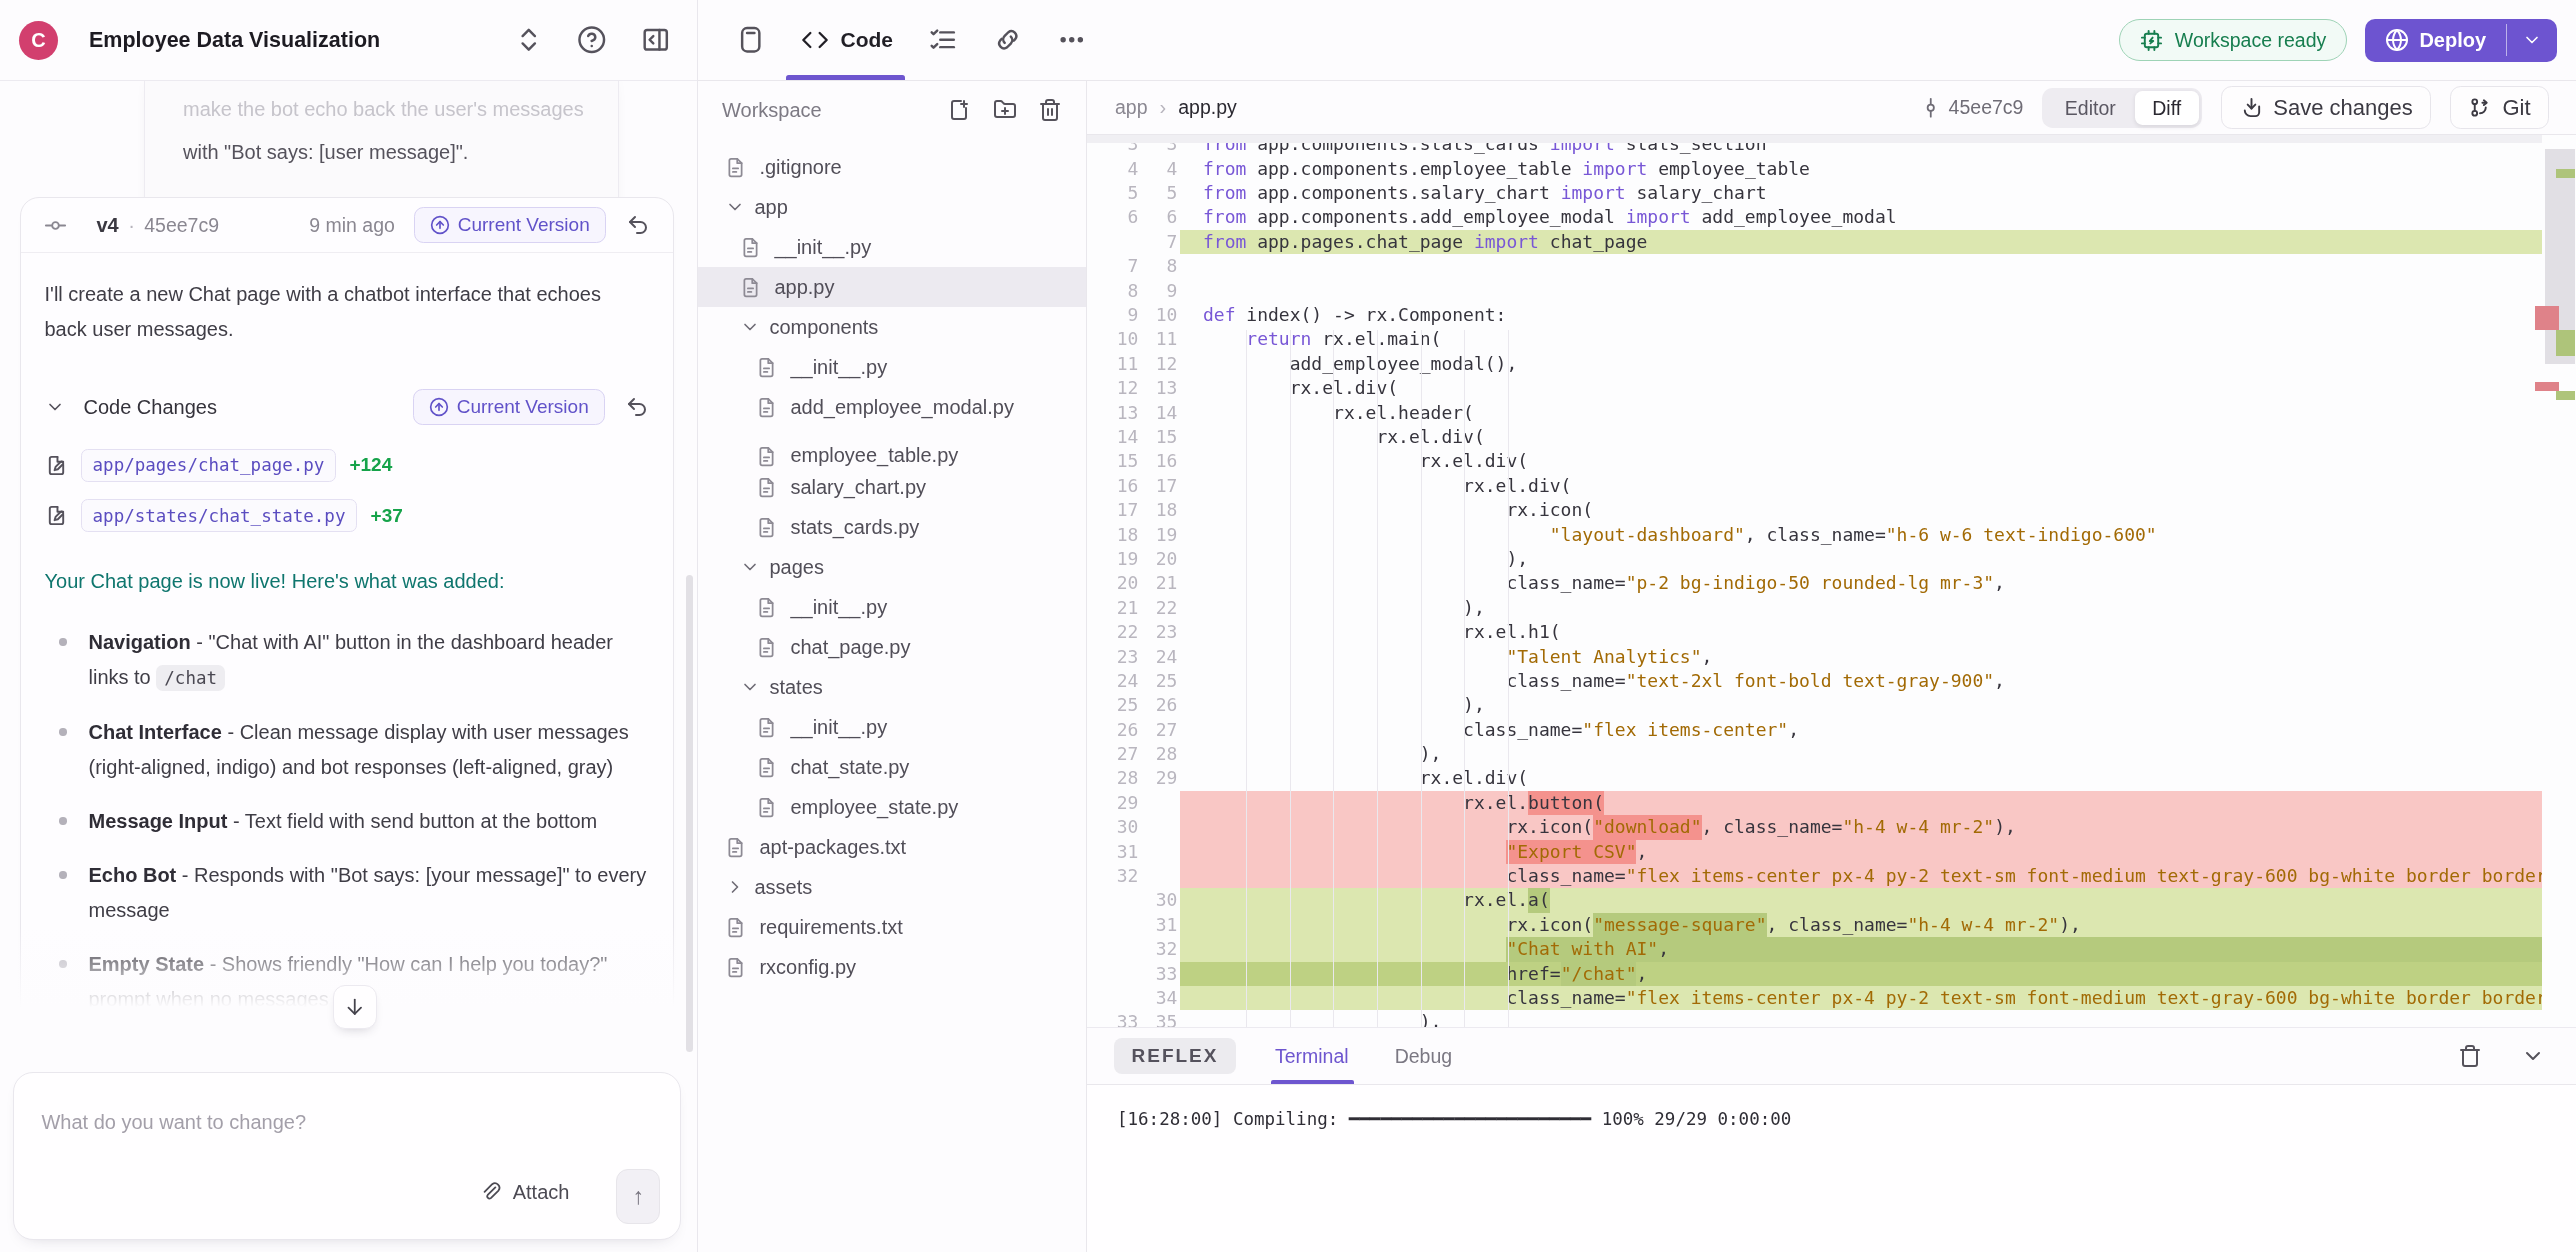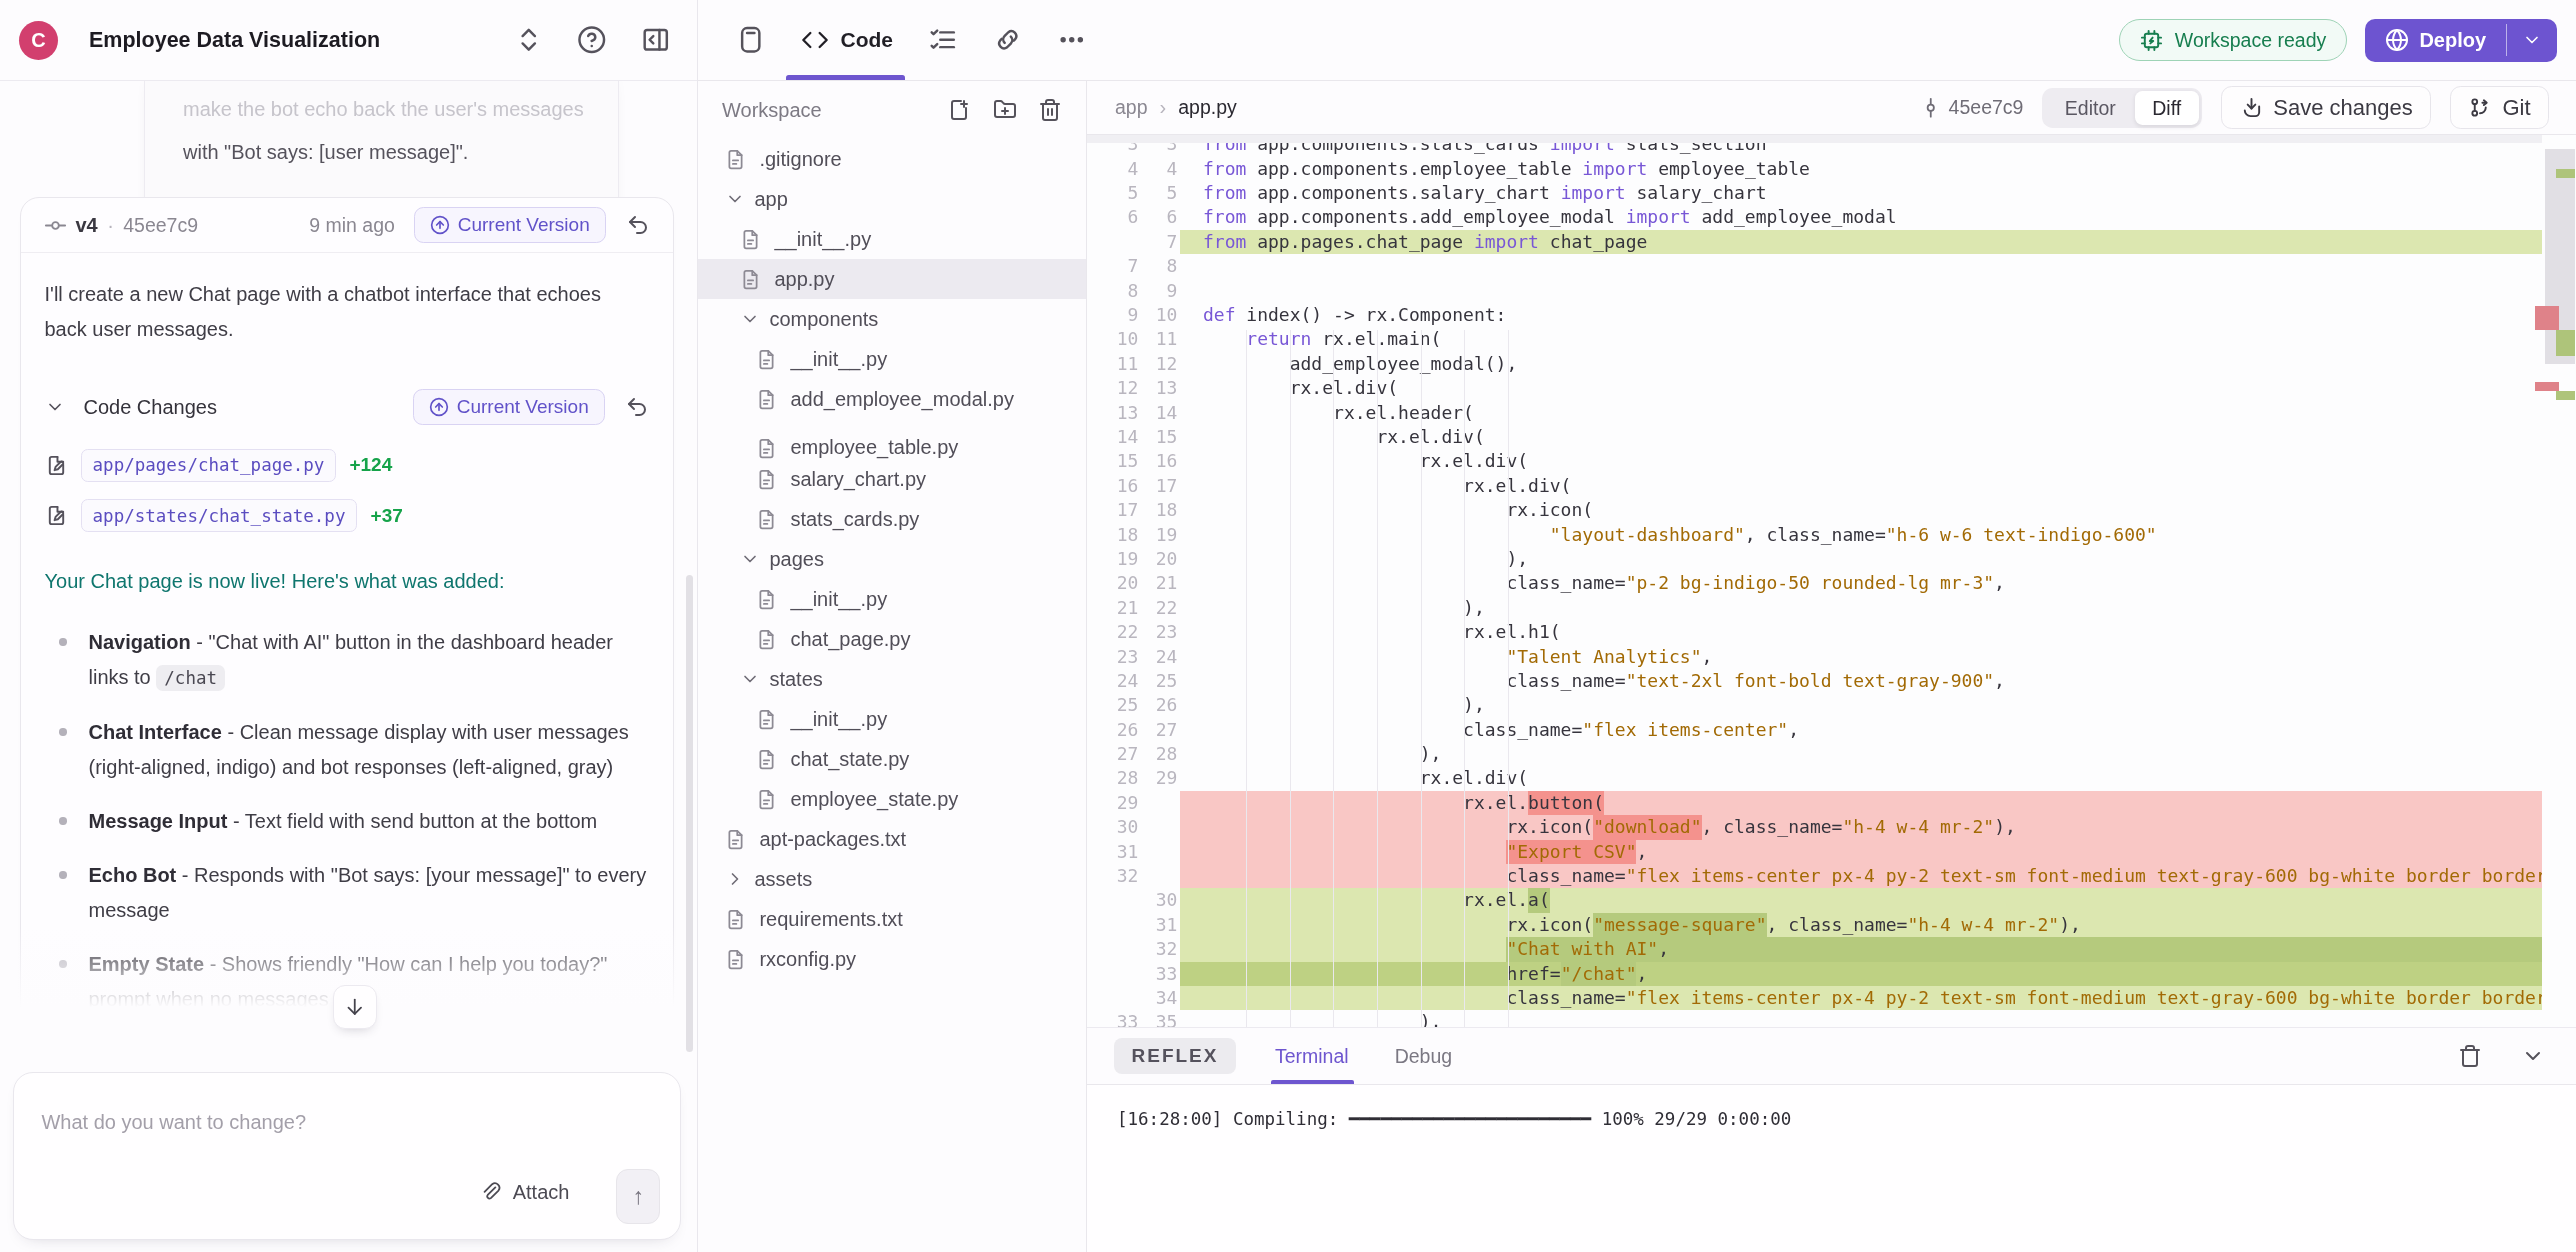--- a/index.html
+++ b/index.html
@@ -19,21 +19,21 @@
   .hdr-ic { width:29.5px; height:29.5px; color:#55525c; margin-left:34px; }
   #chat-scroll { position:absolute; left:0; top:81px; width:697px; height:1172px; overflow:hidden; }
 
   #user-bubble { position:absolute; left:144px; top:-21.5px; width:475px; height:195px; background:#fbfafc; border:1.3px solid #edebf1; border-radius:19px; box-shadow:0 10.7px 19px -14.8px rgba(40,36,60,.25); padding:27px 0 0 38px; }
   .bub-l1 { font-size:20px; color:#c6c4cb; line-height:43px; }
   .bub-l2 { font-size:20px; color:#55525c; line-height:43px; }
 
   #resp-card { position:absolute; left:19.5px; top:116px; width:654px; height:866px; background:#fefdff; border:1.3px solid #e9e7ed; border-radius:19px; box-shadow:0 5.4px 13.4px -10.7px rgba(40,36,60,.12); }
   #version-row { display:flex; align-items:center; height:55px; padding:0 23px; border-bottom:1.3px solid #efedf2; }
   .commit-ic { width:23px; height:23px; color:#8a8791; }
-  #version-label { font-size:20px; font-weight:700; color:#3a3841; margin-left:9px; }
+  #version-label { font-size:20px; font-weight:700; color:#3a3841; margin-left:30px; }
   .dot-sep { color:#b6b3bc; margin:0 9.4px; font-size:20px; }
   .commit-hash { font-size:19.5px; color:#8a8791; }
   .flex-sp { flex:1 1 auto; }
   .time-txt { font-size:19.5px; color:#8a8791; margin-right:19px; }
   .cv-badge { display:inline-flex; align-items:center; gap:8px; height:36px; padding:0 14.8px; border:1.3px solid #d9d3f3; background:#f7f5fe; border-radius:9.4px; color:#6152c9; font-size:19px; }
   .cv-badge .icon { width:20px; height:20px; }
   .undo-ic { width:24px; height:24px; color:#55525c; margin-left:20px; }
 
   #resp-body { padding:24px 24px 0 24px; }
   .intro-line { font-size:20px; color:#3f3d46; line-height:35px; }
@@ -82,21 +82,21 @@
   #deploy-main .icon { width:24px; height:24px; }
   #deploy-sep { width:1.3px; background:rgba(255,255,255,.55); margin:5.4px 0; }
   #deploy-caret { display:flex; align-items:center; padding:0 14.8px; }
   #deploy-caret .icon { width:20px; height:20px; }
 
   
   #ws-panel { position:absolute; left:698px; top:81px; width:389px; height:1172px; background:#fdfcfe; border-right:1.3px solid #e9e7ec; overflow:hidden; }
   #ws-header { display:flex; align-items:center; height:58px; padding:0 24px; }
   #ws-title { font-size:20px; color:#7d7a84; }
   .ws-hic { width:24px; height:24px; color:#55525b; margin-left:21.5px; }
-  #tree { position:absolute; left:0; top:58px; width:100%; }
+  #tree { position:absolute; left:0; top:66px; width:100%; }
   .tree-row { display:flex; align-items:center; height:40px; font-size:20px; color:#514e58; }
   .tree-row.selected { background:#eceaf0; }
   .tree-chev { width:20px; height:20px; color:#6f6c76; margin-right:9.4px; }
   .tree-file { width:21px; height:21px; color:#8d8a94; margin-right:13.4px; }
 
   
   #editor { position:absolute; left:1087px; top:81px; width:1489px; height:1172px; background:#fdfdfe; }
   #ed-header { display:flex; align-items:center; height:54px; border-bottom:1.3px solid #e9e7ec; padding:0 27px 0 28px; background:#fdfcfe; }
   .bc { font-size:19.5px; }
   #bc-dir { color:#8a8791; }

